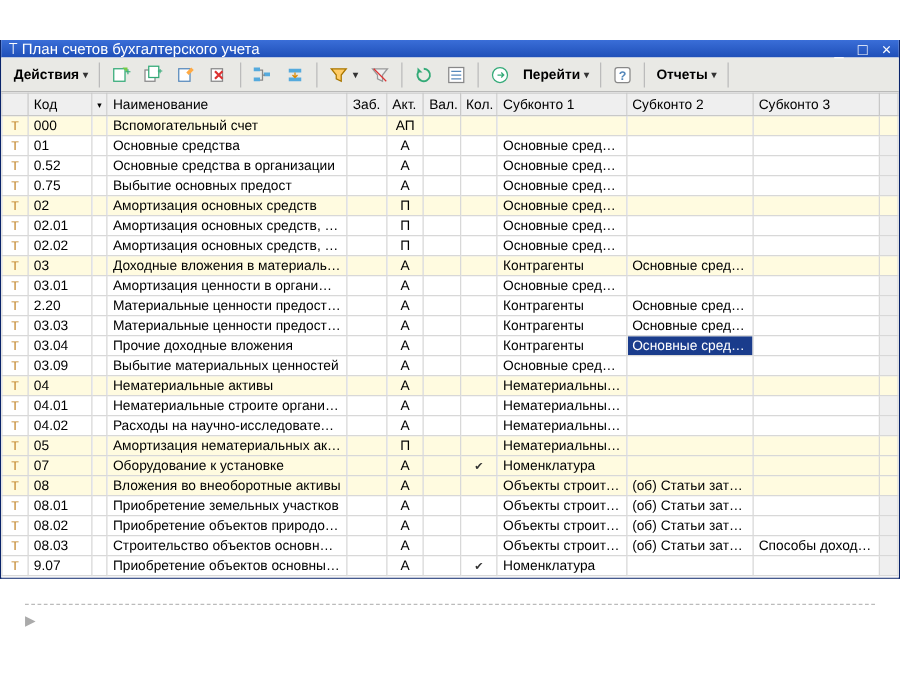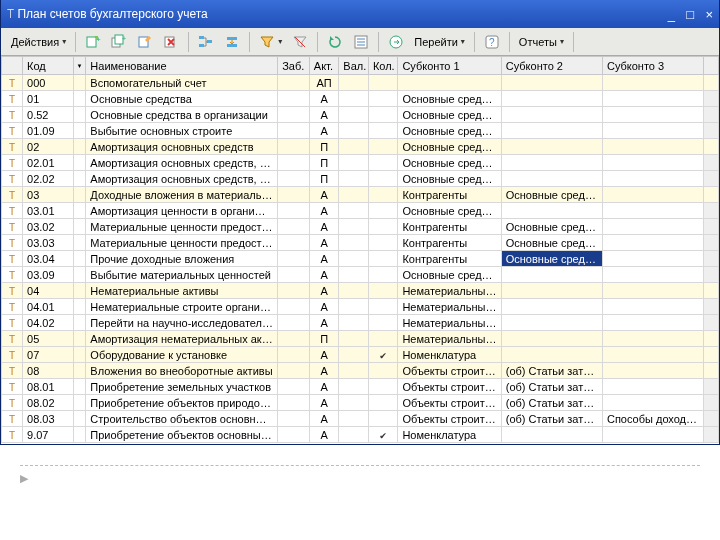--- a/index.html
+++ b/index.html
@@ -1,20 +1,20 @@
 <!DOCTYPE html>
 <html><head>
 <meta charset="utf-8">
 <style>
   * { box-sizing: border-box; margin: 0; padding: 0; }
   body { font-family: Tahoma, sans-serif; font-size: 11px; background: #fff; width: 720px; }
   .window { border: 1px solid #0a246a; border-top: none; }
-  .titlebar { background: linear-gradient(#3a6ed8, #1f4fb8); color: #fff; height: 28px; display: flex; align-items: center; padding: 1px 6px; font-size: 12px; justify-content: space-between; }
+  .titlebar { background: linear-gradient(#3a6ed8, #1f4fb8); color: #fff; height: 14px; display: flex; align-items: center; padding: 1px 6px; font-size: 12px; justify-content: space-between; margin-top: 32px; }
   .titlebar .controls span { margin-left: 8px; font-family: Arial; font-size: 13px; }
-  .toolbar { background: #e9e9e5; height: 28px; display: flex; align-items: center; padding: 0 6px; gap: 2px; border-bottom: 1px solid #aaa; }
+  .toolbar { background: #e9e9e5; height: 28px; display: flex; align-items: center; padding: 0 6px; gap: 2px; border-bottom: 1px solid #aaa; font-weight: bold; }
   .toolbar .sep { width: 1px; height: 20px; background: #bbb; margin: 0 3px; }
   .btn { display: inline-flex; align-items: center; padding: 2px 4px; cursor: pointer; gap: 2px; }
   .ic { width: 16px; height: 16px; display: inline-block; }
   .dd { font-size: 8px; margin-left: 1px; color: #333; }
   .table-wrap { overflow: auto; height: 388px; background: #fff; }
   table { border-collapse: collapse; width: 100%; table-layout: fixed; }
   th { background: #efefef; border: 1px solid #c8c8c8; padding: 2px 4px; text-align: left; font-weight: normal; height: 18px; overflow: hidden; white-space: nowrap; }
   td { border: 1px solid #d8d8d8; padding: 1px 4px; height: 16px; overflow: hidden; white-space: nowrap; text-overflow: ellipsis; }
   tr.yellow td { background: #fffbe0; }
   td.center { text-align: center; }
@@ -206,23 +206,23 @@
             <td class="center">А</td>
             <td></td>
             <td class="center"></td>
             <td>Основные средс…</td>
             <td></td>
             <td></td>
             <td class="scrollcol"></td>
           </tr>
           <tr>
             <td class="center"><span class="rowicon">T</span></td>
-            <td>01.09</td>
-            <td></td>
-            <td>Выбытие основных строите</td>
+            <td>0.75</td>
+            <td></td>
+            <td>Выбытие основных предост</td>
             <td></td>
             <td class="center">А</td>
             <td></td>
             <td class="center"></td>
             <td>Основные средс…</td>
             <td></td>
             <td></td>
             <td class="scrollcol"></td>
           </tr>
           <tr class="yellow">
@@ -290,21 +290,21 @@
             <td class="center">А</td>
             <td></td>
             <td class="center"></td>
             <td>Основные средс…</td>
             <td></td>
             <td></td>
             <td class="scrollcol"></td>
           </tr>
           <tr>
             <td class="center"><span class="rowicon">T</span></td>
-            <td>03.02</td>
+            <td>2.20</td>
             <td></td>
             <td>Материальные ценности предост…</td>
             <td></td>
             <td class="center">А</td>
             <td></td>
             <td class="center"></td>
             <td>Контрагенты</td>
             <td>Основные средс…</td>
             <td></td>
             <td class="scrollcol"></td>
@@ -376,21 +376,21 @@
             <td class="center"></td>
             <td>Нематериальные…</td>
             <td></td>
             <td></td>
             <td class="scrollcol"></td>
           </tr>
           <tr>
             <td class="center"><span class="rowicon">T</span></td>
             <td>04.02</td>
             <td></td>
-            <td>Перейти на научно-исследовател…</td>
+            <td>Расходы на научно-исследовател…</td>
             <td></td>
             <td class="center">А</td>
             <td></td>
             <td class="center"></td>
             <td>Нематериальные…</td>
             <td></td>
             <td></td>
             <td class="scrollcol"></td>
           </tr>
           <tr class="yellow">

